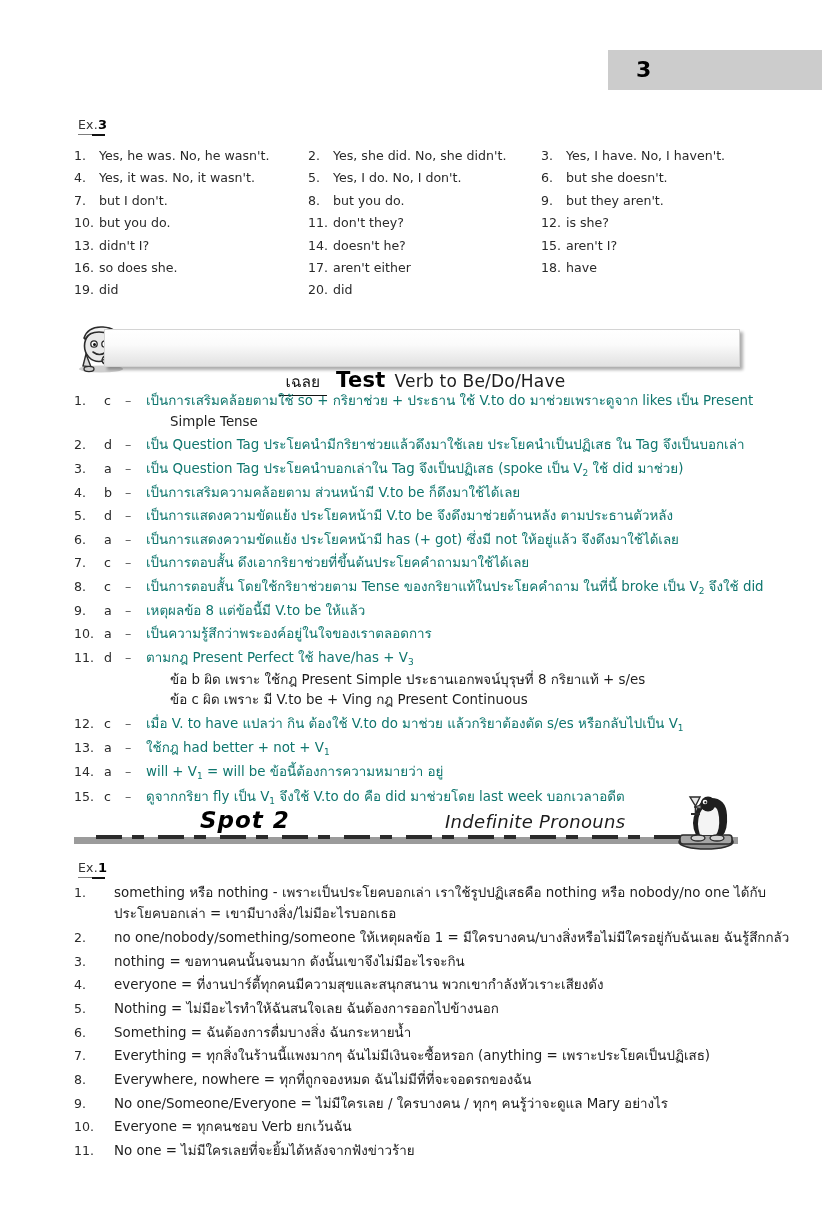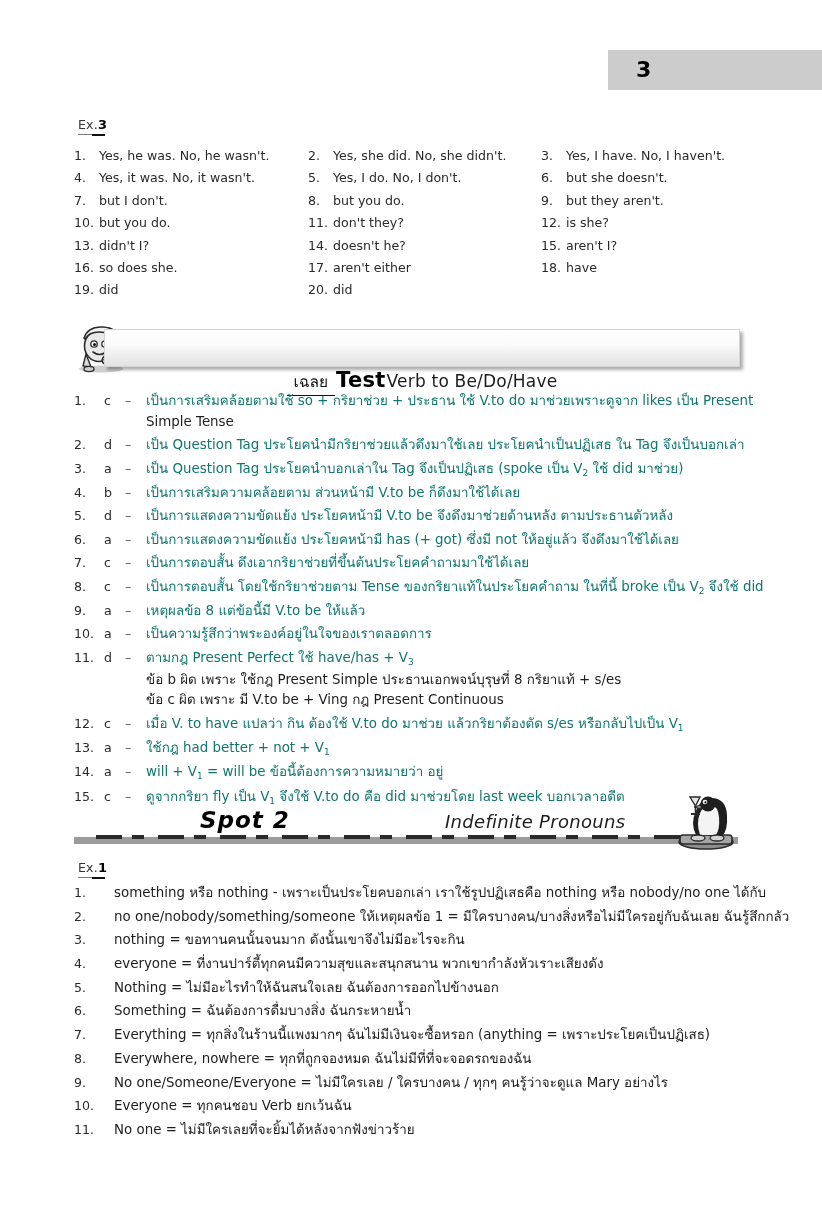--- a/index.html
+++ b/index.html
@@ -103,21 +103,21 @@
     box-shadow: 3px 3px 3px rgba(0,0,0,0.32);
     box-sizing: border-box;
   }
   #test-banner .inner {
     position: absolute;
     left: 0; right: 0;
     top: 6px;
     display: flex;
     align-items: baseline;
     justify-content: center;
-    gap: 1px;
+    gap: 9px;
   }
   #test-banner .thai-label {
     font-family: "DejaVu Sans", sans-serif;
     font-size: 15.5px;
     color: #111;
     padding: 0 7px 1px 7px;
     border-bottom: 1.6px solid #111;
   }
   #test-banner .word-test {
     font-size: 21px;
@@ -174,20 +174,21 @@
     color: #555;
   }
   #test-answers .txt {
     flex: 1 1 auto;
     font-size: 13.4px;
     color: #0f766e;
   }
   #test-answers .cont {
     display: flex;
     line-height: 20.8px;
+    gap: 24px;
   }
   #test-answers .cont .pad { flex: 0 0 72px; }
   #test-answers .cont .txt2 {
     flex: 1 1 auto;
     font-size: 13.4px;
     color: #1d1d1d;
   }
   sub { font-size: 9px; vertical-align: baseline; position: relative; top: 3px; }
 
   
@@ -588,20 +589,24 @@
   <span>Ex.</span><b>1</b>
   <span class="rule"></span>
 </div>
 
 <div id="ex1-list">
     <div class="item">
       <div class="line">
         <span class="n">1.</span>
         <span class="txt">something หรือ nothing - เพราะเป็นประโยคบอกเล่า เราใช้รูปปฏิเสธคือ nothing หรือ nobody/no one ได้กับ</span>
       </div>
+      <div class="cont">
+        <span class="pad"></span>
+        <span class="txt2">ประโยคบอกเล่า = เขามีบางสิ่ง/ไม่มีอะไรบอกเธอ</span>
+      </div>
     </div>
     <div class="item">
       <div class="line">
         <span class="n">2.</span>
         <span class="txt">no one/nobody/something/someone ให้เหตุผลข้อ 1 = มีใครบางคน/บางสิ่งหรือไม่มีใครอยู่กับฉันเลย ฉันรู้สึกกลัว</span>
       </div>
     </div>
     <div class="item">
       <div class="line">
         <span class="n">3.</span>

